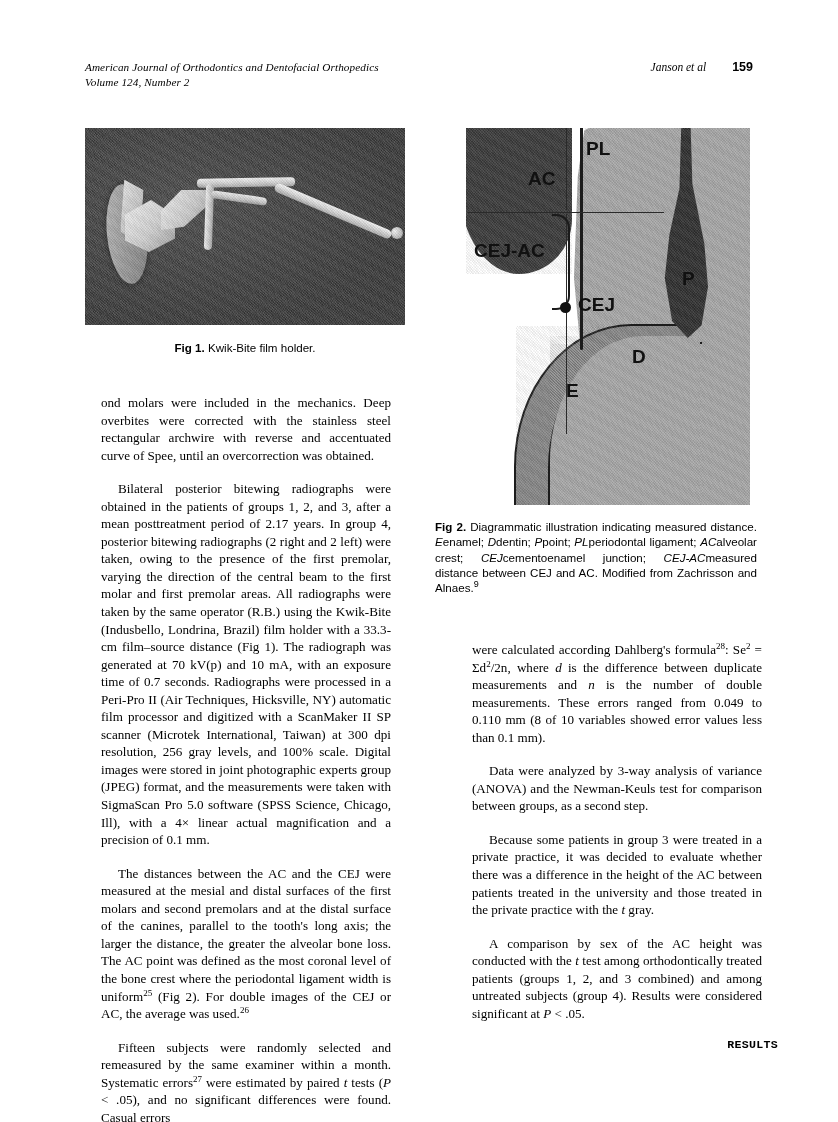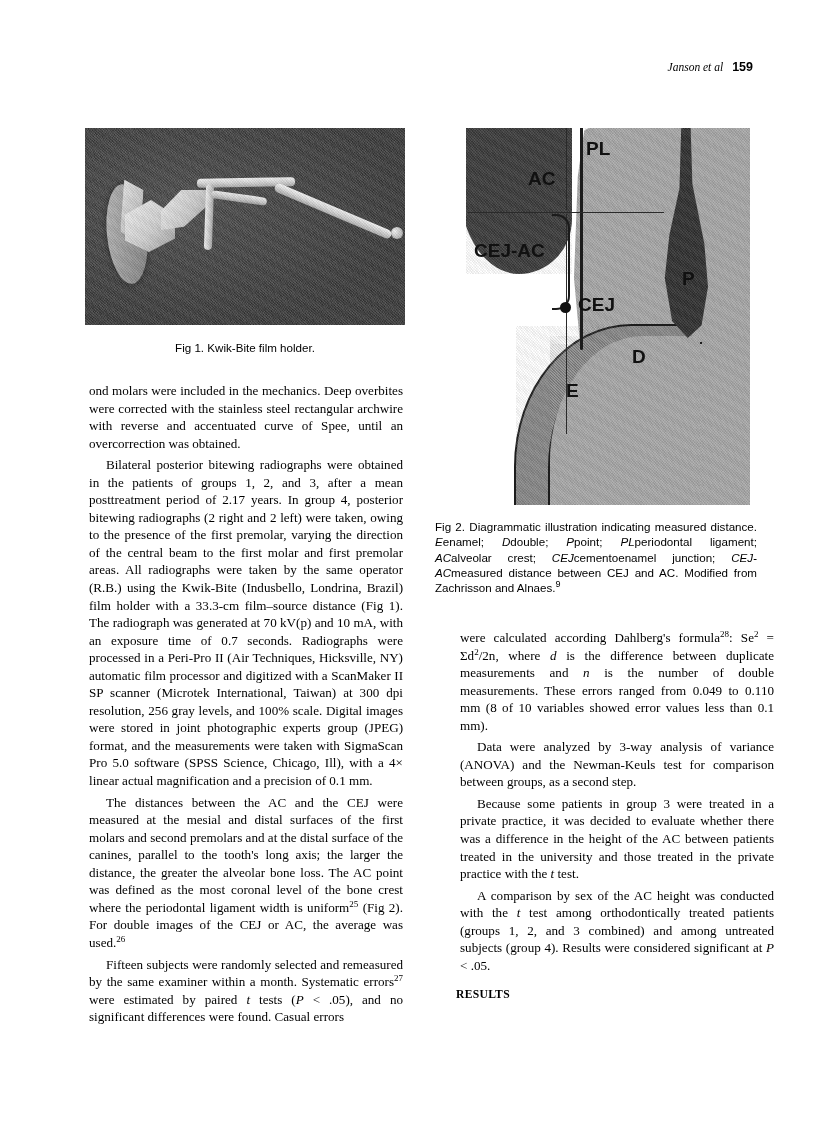--- a/index.html
+++ b/index.html
@@ -43,64 +43,65 @@
   }
   #running-head .page-block .authors {
     font-style: italic;
     text-align: center;
   }
   #running-head .page-block .folio {
     font-weight: bold;
     font-style: normal;
     font-family: "Liberation Sans", sans-serif;
     font-size: 12.5px;
-    margin-left: 9px;
+    margin-left: 26px;
   }
 
   
   .col {
     position: absolute;
     width: 322px;
   }
   #col-left  { left: 85px;  top: 128px; }
   #col-right { left: 456px; top: 128px; }
 
   
   p.body {
-    margin: 4px;
+    margin: 16px;
     font-size: 13.1px;
     line-height: 17.55px;
     text-align: justify;
     text-indent: 17px;
     hyphens: none;
   }
   p.body.noindent { text-indent: 0; }
   p.body i, p.body em { font-style: italic; }
   sup {
     font-size: 9px;
     vertical-align: super;
     line-height: 0;
   }
 
   h3.section-head {
     margin: 14px 0 4px 0;
-    font-family: Liberation Serif, serif;
+    font-family: Liberation Mono, monospace;
     font-size: 11.6px;
     font-weight: bold;
     letter-spacing: .3px;
+    text-align: right;
   }
 
   
   .caption {
     font-family: "Liberation Sans", sans-serif;
     font-size: 11.6px;
     line-height: 15.3px;
     text-align: justify;
   }
-  .caption .lbl { font-weight: normal; }
+  .caption .lbl { font-weight: bold; }
   .caption i { font-style: italic; }
   .caption-center { text-align: center; }
 
   
   #fig1-wrap {
     position: absolute;
     left: 85px;
     top: 128px;
     width: 320px;
   }
@@ -326,20 +327,24 @@
   #f2-lbl-e      { left: 100px; top: 252px; font-size: 19px; }
   #fig2-caption {
     margin-top: 14px;
   }
   #col-right { top: 625px; }
 </style>
 </head>
 <body>
 
 <div id="running-head">
+  <div class="journal-block">
+    <div>American Journal of Orthodontics and Dentofacial Orthopedics</div>
+    <div class="vol">Volume 124, Number 2</div>
+  </div>
   <div class="page-block">
     <span class="authors">Janson et al</span><span class="folio">159</span>
   </div>
 </div>
 
 <div id="fig1-wrap">
   <div id="fig1-image" class="tex">
     <div class="grain"></div>
     <div id="fig1-holder">
       <div class="hld" id="hld-plate"></div>
@@ -381,21 +386,21 @@
     <div class="f2-label" id="f2-lbl-p">P</div>
     <div class="f2-label" id="f2-lbl-d">D</div>
     <div class="f2-label" id="f2-lbl-e">E</div>
   </div>
 
   <div class="caption" id="fig2-caption">
     <span class="lbl">Fig 2.</span>
     <span>Diagrammatic illustration indicating measured distance.</span>
     <span>
       <i>E</i><span>enamel;</span>
-      <i>D</i><span>double;</span>
+      <i>D</i><span>dentin;</span>
       <i>P</i><span>point;</span>
       <i>PL</i><span>periodontal ligament;</span>
       <i>AC</i><span>alveolar crest;</span>
       <i>CEJ</i><span>cementoenamel junction;</span>
       <i>CEJ-AC</i><span>measured distance between CEJ and AC.</span>
     </span>
     <span>Modified from Zachrisson and Alnaes.</span><sup>9</sup>
   </div>
 </div>
 
@@ -404,19 +409,19 @@
   <p class="body">Bilateral posterior bitewing radiographs were obtained in the patients of groups 1, 2, and 3, after a mean posttreatment period of 2.17 years. In group 4, posterior bitewing radiographs (2 right and 2 left) were taken, owing to the presence of the first premolar, varying the direction of the central beam to the first molar and first premolar areas. All radiographs were taken by the same operator (R.B.) using the Kwik-Bite (Indusbello, Londrina, Brazil) film holder with a 33.3-cm film–source distance (Fig 1). The radiograph was generated at 70 kV(p) and 10 mA, with an exposure time of 0.7 seconds. Radiographs were processed in a Peri-Pro II (Air Techniques, Hicksville, NY) automatic film processor and digitized with a ScanMaker II SP scanner (Microtek International, Taiwan) at 300 dpi resolution, 256 gray levels, and 100% scale. Digital images were stored in joint photographic experts group (JPEG) format, and the measurements were taken with SigmaScan Pro 5.0 software (SPSS Science, Chicago, Ill), with a 4× linear actual magnification and a precision of 0.1 mm.</p>
   <p class="body"><span>The distances between the AC and the CEJ were measured at the mesial and distal surfaces of the first molars and second premolars and at the distal surface of the canines, parallel to the tooth's long axis; the larger the distance, the greater the alveolar bone loss. The AC point was defined as the most coronal level of the bone crest where the periodontal ligament width is uniform</span><sup>25</sup><span> (Fig 2). For double images of the CEJ or AC, the average was used.</span><sup>26</sup></p>
   <p class="body"><span>Fifteen subjects were randomly selected and remeasured by the same examiner within a month. Systematic errors</span><sup>27</sup><span> were estimated by paired </span><i>t</i><span> tests (</span><i>P</i><span> &lt; .05), and no significant differences were found. Casual errors</span></p>
 </div>
 
 <div class="col" id="col-right">
   <p class="body noindent"><span>were calculated according Dahlberg's formula</span><sup>28</sup><span>: Se</span><sup>2</sup><span> = Σd</span><sup>2</sup><span>/2n, where </span><i>d</i><span> is the difference between duplicate measurements and </span><i>n</i><span> is the number of double measurements. These errors ranged from 0.049 to 0.110 mm (8 of 10 variables showed error values less than 0.1 mm).</span></p>
 
   <p class="body">Data were analyzed by 3-way analysis of variance (ANOVA) and the Newman-Keuls test for comparison between groups, as a second step.</p>
 
-  <p class="body"><span>Because some patients in group 3 were treated in a private practice, it was decided to evaluate whether there was a difference in the height of the AC between patients treated in the university and those treated in the private practice with the </span><i>t</i><span> test.</span></p>
+  <p class="body"><span>Because some patients in group 3 were treated in a private practice, it was decided to evaluate whether there was a difference in the height of the AC between patients treated in the university and those treated in the private practice with the </span><i>t</i><span> gray.</span></p>
 
   <p class="body"><span>A comparison by sex of the AC height was conducted with the </span><i>t</i><span> test among orthodontically treated patients (groups 1, 2, and 3 combined) and among untreated subjects (group 4). Results were considered significant at </span><i>P</i><span> &lt; .05.</span></p>
 
   <h3 class="section-head">RESULTS</h3>
 
 </div>
 
 </body></html>

